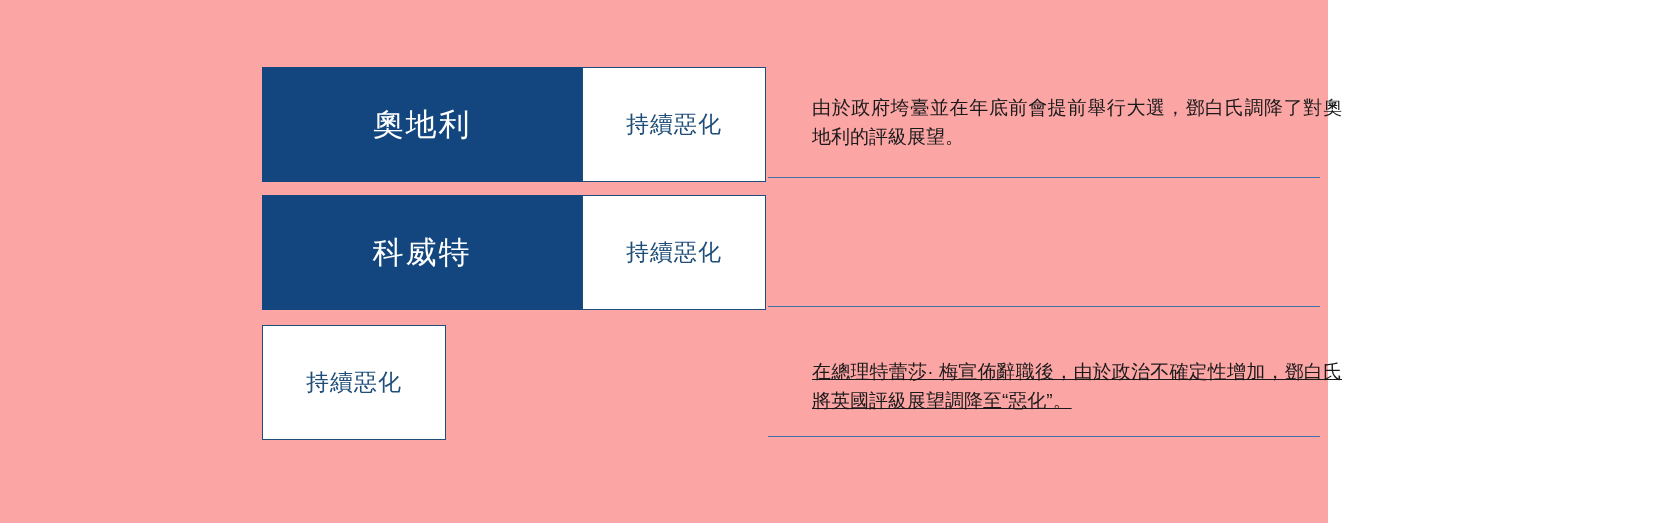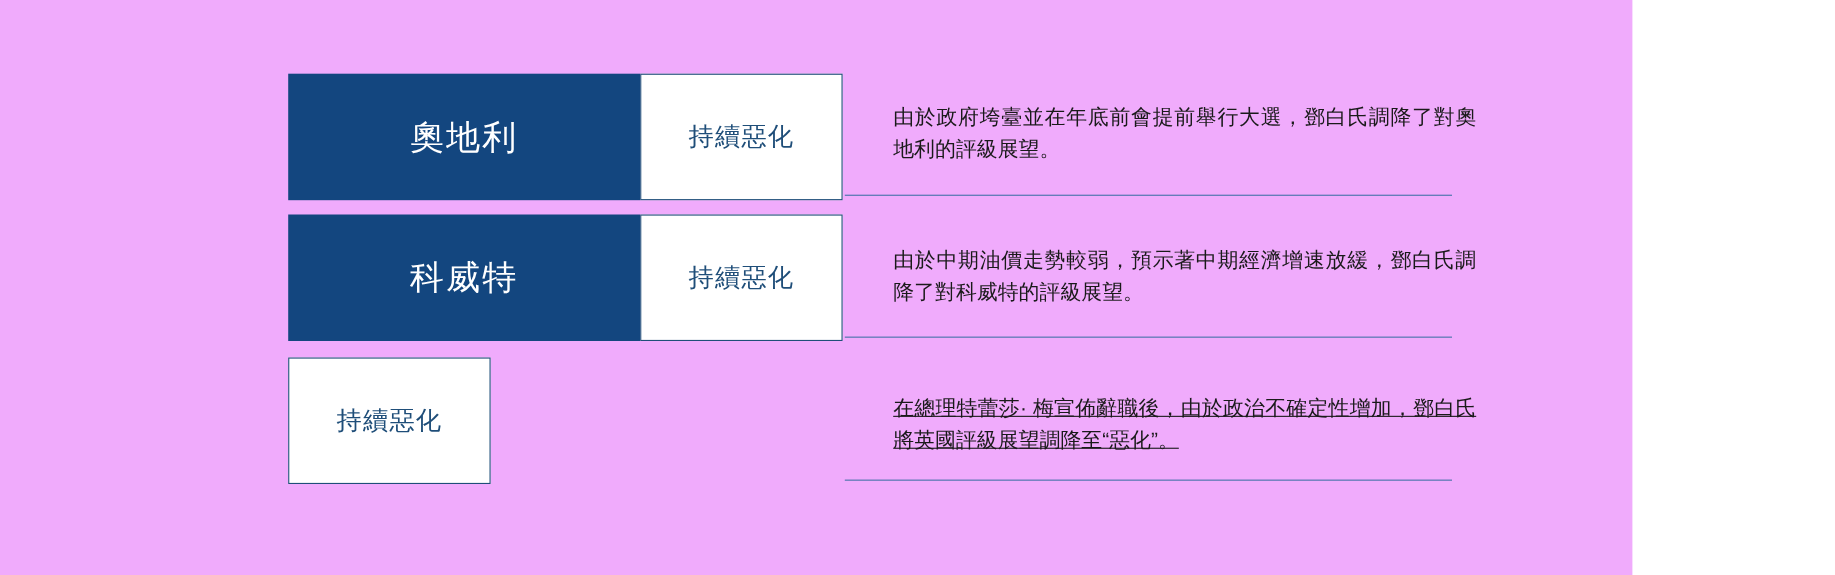--- a/index.html
+++ b/index.html
@@ -9,23 +9,23 @@
   }
   body {
     width: 1668px;
     height: 523px;
     font-family: "Liberation Sans", "DejaVu Sans", sans-serif;
     overflow: hidden;
   }
 
   .board {
     position: relative;
-    width: 1484px;
+    width: 1328px;
     height: 523px;
-    background: #f0abfc;
+    background: #fca5a5;
   }
 
   .row {
     position: absolute;
     left: 262px;
     display: flex;
     align-items: stretch;
     height: 115px;
   }
 
@@ -113,21 +113,20 @@
   <div class="rule rule-1"></div>
 
   <div class="row row-2">
     <div class="country-cell">
       <span class="country-label">科威特</span>
     </div>
     <div class="status-cell">
       <span class="status-label">持續惡化</span>
     </div>
   </div>
-  <div class="desc-cell desc-2">由於中期油價走勢較弱，預示著中期經濟增速放緩，鄧白氏調降了對科威特的評級展望。</div>
   <div class="rule rule-2"></div>
 
   <div class="row row-3">
     <div class="status-cell">
       <span class="status-label">持續惡化</span>
     </div>
   </div>
   <div class="desc-cell desc-3">在總理特蕾莎· 梅宣佈辭職後，由於政治不確定性增加，鄧白氏將英國評級展望調降至“惡化”。</div>
   <div class="rule rule-3"></div>
 

